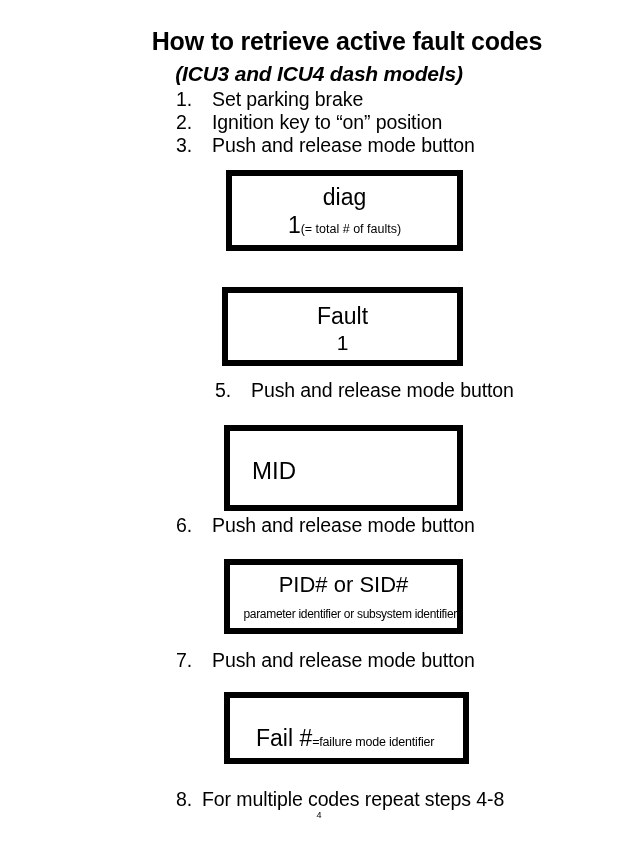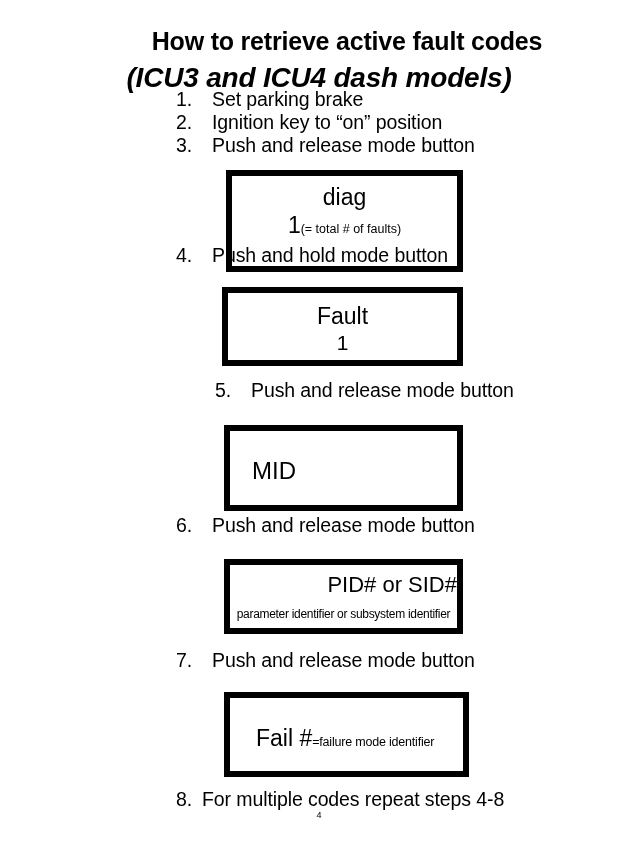--- a/index.html
+++ b/index.html
@@ -32,21 +32,21 @@
     font-weight: bold;
     letter-spacing: -0.2px;
     margin-left: 28px;
   }
   .subtitle {
     position: absolute;
     left: 0;
     top: 62px;
     width: 638px;
     text-align: center;
-    font-size: 28px;
+    font-size: 21px;
     font-weight: bold;
     font-style: italic;
     letter-spacing: -0.2px;
   }
 
   
   .step {
     position: absolute;
     left: 176px;
     font-size: 19.5px;
@@ -79,25 +79,25 @@
   .s8 { top: 788px; }
 
   
   .box {
     position: absolute;
     box-sizing: border-box;
     background: #ffffff;
     border: 6px solid #000000;
   }
 
-  #box-diag  { left: 226px; top: 170px; width: 237px; height: 102px; }
+  #box-diag  { left: 226px; top: 170px; width: 237px; height: 81px; }
   #box-fault { left: 222px; top: 287px; width: 241px; height: 79px; }
   #box-mid   { left: 224px; top: 425px; width: 239px; height: 86px; }
   #box-pid   { left: 224px; top: 559px; width: 239px; height: 75px; }
-  #box-fail  { left: 224px; top: 692px; width: 245px; height: 85px; }
+  #box-fail  { left: 224px; top: 692px; width: 245px; height: 72px; }
 
   
   .diag-word {
     position: absolute;
     left: 0;
     top: 8px;
     width: 100%;
     text-align: center;
     font-size: 23px;
   }
@@ -151,29 +151,29 @@
     line-height: 13.6px;
     white-space: nowrap;
   }
 
   
   .pid-word {
     position: absolute;
     left: 0;
     top: 7px;
     width: 100%;
+    text-align: center;
+    font-size: 22px;
+  }
+  .pid-note {
+    position: absolute;
+    left: 0;
+    top: 42px;
+    width: 100%;
     text-align: right;
-    font-size: 22px;
-  }
-  .pid-note {
-    position: absolute;
-    left: 0;
-    top: 42px;
-    width: 100%;
-    text-align: center;
     font-size: 12px;
     letter-spacing: -0.3px;
   }
 
   
   .fail-line {
     position: absolute;
     left: 26px;
     top: 27px;
     white-space: nowrap;
@@ -216,23 +216,20 @@
     <span class="num">3.</span><span>Push and release mode button</span>
   </div>
 
   <div class="box" id="box-diag">
     <div class="diag-word">diag</div>
     <div class="diag-line2">
       <span class="diag-num">1</span><span class="diag-note">(= total # of faults)</span>
     </div>
   </div>
 
-  <div class="step s4">
-    <span class="num">4.</span><span>Push and hold mode button</span>
-  </div>
 
   <div class="box" id="box-fault">
     <div class="fault-word">Fault</div>
     <div class="fault-num">1</div>
   </div>
 
   <div class="step s5">
     <span class="num">5.</span><span>Push and release mode button</span>
   </div>
 

